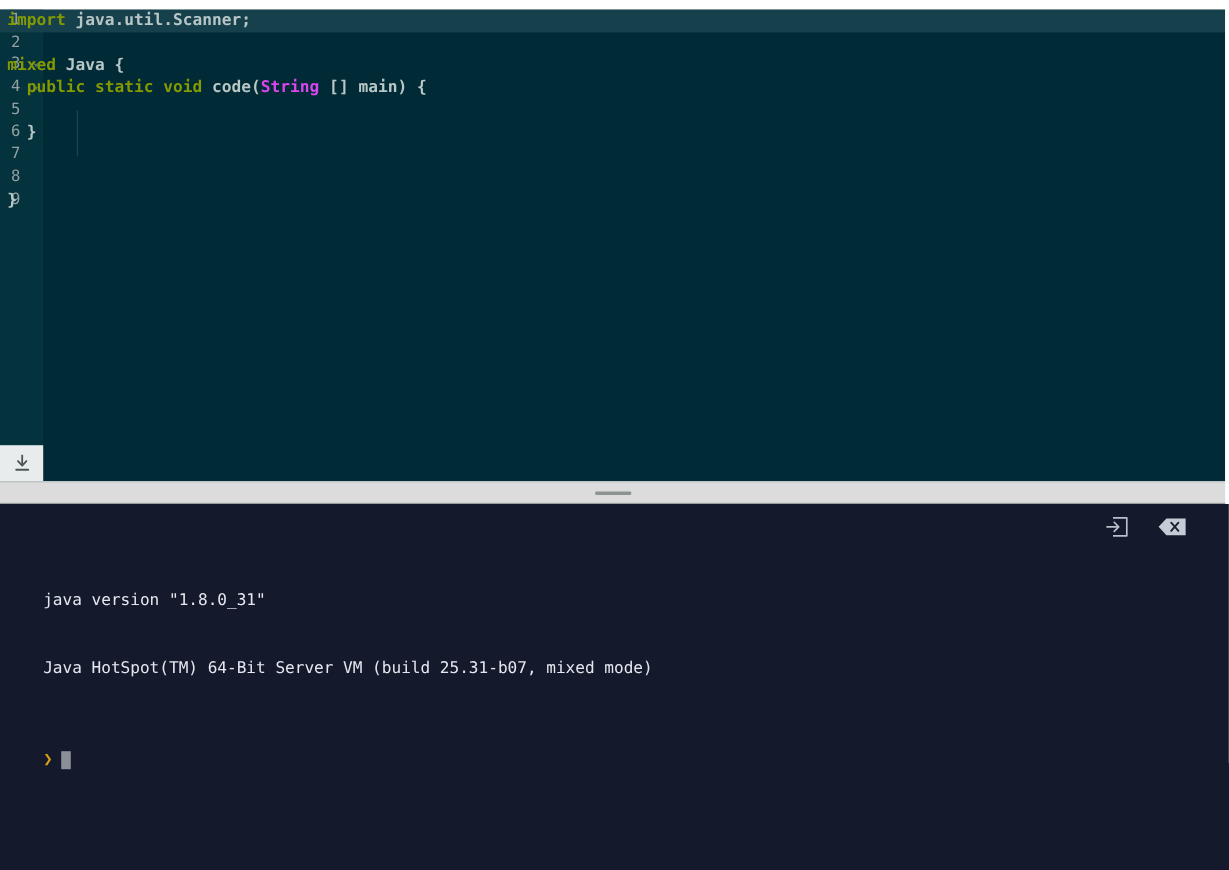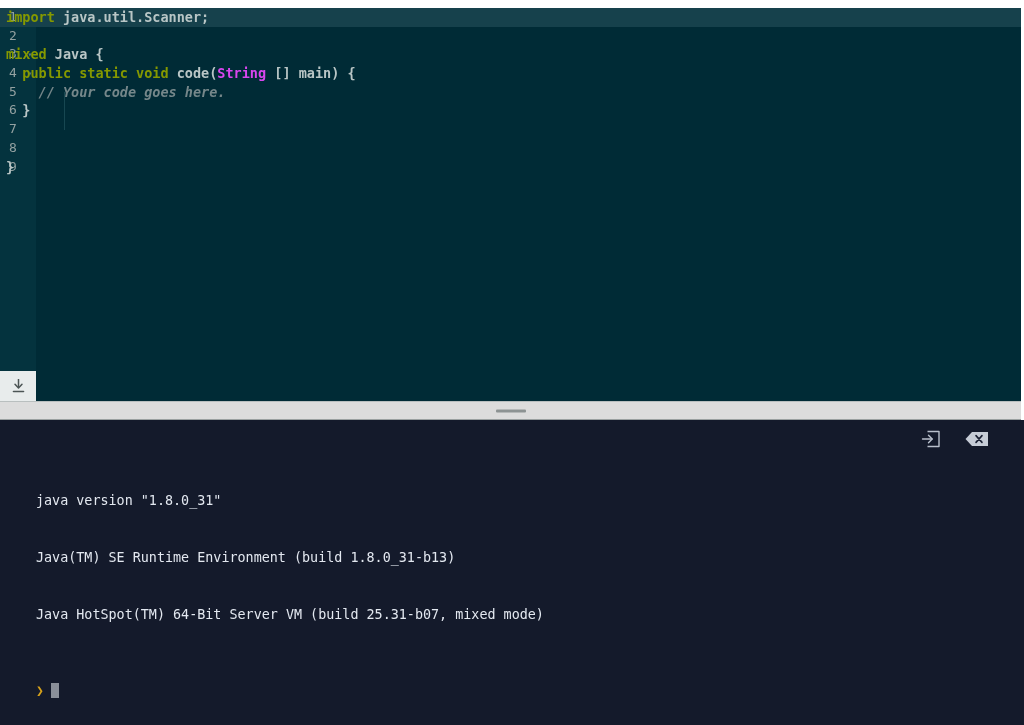--- a/index.html
+++ b/index.html
@@ -224,21 +224,21 @@
   <div class="editor-pane">
     <div class="editor-scroll">
 
       <div class="gutter"></div>
 
       <div id="lines-host">
           <div class="line-row active-line"><div class="ln"><span class="num">1</span><span class="fold empty">▾</span></div><div class="code-text"><span class="tok-kw">import</span><span class="tok-plain"> java.util.Scanner;</span></div></div>
           <div class="line-row"><div class="ln"><span class="num">2</span><span class="fold empty">▾</span></div><div class="code-text"></div></div>
           <div class="line-row"><div class="ln"><span class="num">3</span><span class="fold">▾</span></div><div class="code-text"><span class="tok-kw">mixed</span><span class="tok-plain"> Java {</span></div></div>
           <div class="line-row"><div class="ln"><span class="num">4</span><span class="fold">▾</span></div><div class="code-text"><span class="tok-plain">  </span><span class="tok-kw">public static void</span><span class="tok-plain"> code(</span><span class="tok-type">String</span><span class="tok-plain"> [] main) {</span></div></div>
-          <div class="line-row"><div class="ln"><span class="num">5</span><span class="fold empty">▾</span></div><div class="code-text"><span class="tok-plain">    </span><span class="tok-comment">// Your code goes here.</span></div></div>
+          <div class="line-row"><div class="ln"><span class="num">5</span><span class="fold empty">▾</span></div></div>
           <div class="line-row"><div class="ln"><span class="num">6</span><span class="fold empty">▾</span></div><div class="code-text"><span class="tok-plain">  }</span></div></div>
           <div class="line-row"><div class="ln"><span class="num">7</span><span class="fold empty">▾</span></div><div class="code-text"></div></div>
           <div class="line-row"><div class="ln"><span class="num">8</span><span class="fold empty">▾</span></div><div class="code-text"></div></div>
           <div class="line-row"><div class="ln"><span class="num">9</span><span class="fold empty">▾</span></div><div class="code-text"><span class="tok-plain">}</span></div></div>
         </div>
 
       <div class="indent-guide" style="left:64px; top:84px; height:19px;"></div>
       <div class="indent-guide" style="left:64px; top:103px; height:19px;"></div>
     </div>
 
@@ -270,21 +270,20 @@
       <div class="tb-btn">
         <svg width="24" height="16" viewBox="0 0 24 16">
           <path d="M7 1 L23 1 L23 15 L7 15 L0.5 8 Z" fill="#c6ccd6"></path>
           <path d="M11 4.6 L17 11.4 M17 4.6 L11 11.4" stroke="#1a2033" stroke-width="1.6" stroke-linecap="round"></path>
         </svg>
       </div>
     </div>
 
     <div class="console-body">
       <div class="console-line">java version "1.8.0_31"</div>
-      <div class="console-line">Java(TM) SE Runtime Environment (build 1.8.0_31-b13)</div>
       <div class="console-line">Java HotSpot(TM) 64-Bit Server VM (build 25.31-b07, mixed mode)</div>
 
       <div class="prompt-row">
         <span class="prompt-glyph">❯</span>
         <span></span>
         <span class="caret-block"></span>
       </div>
     </div>
 
   </div>

